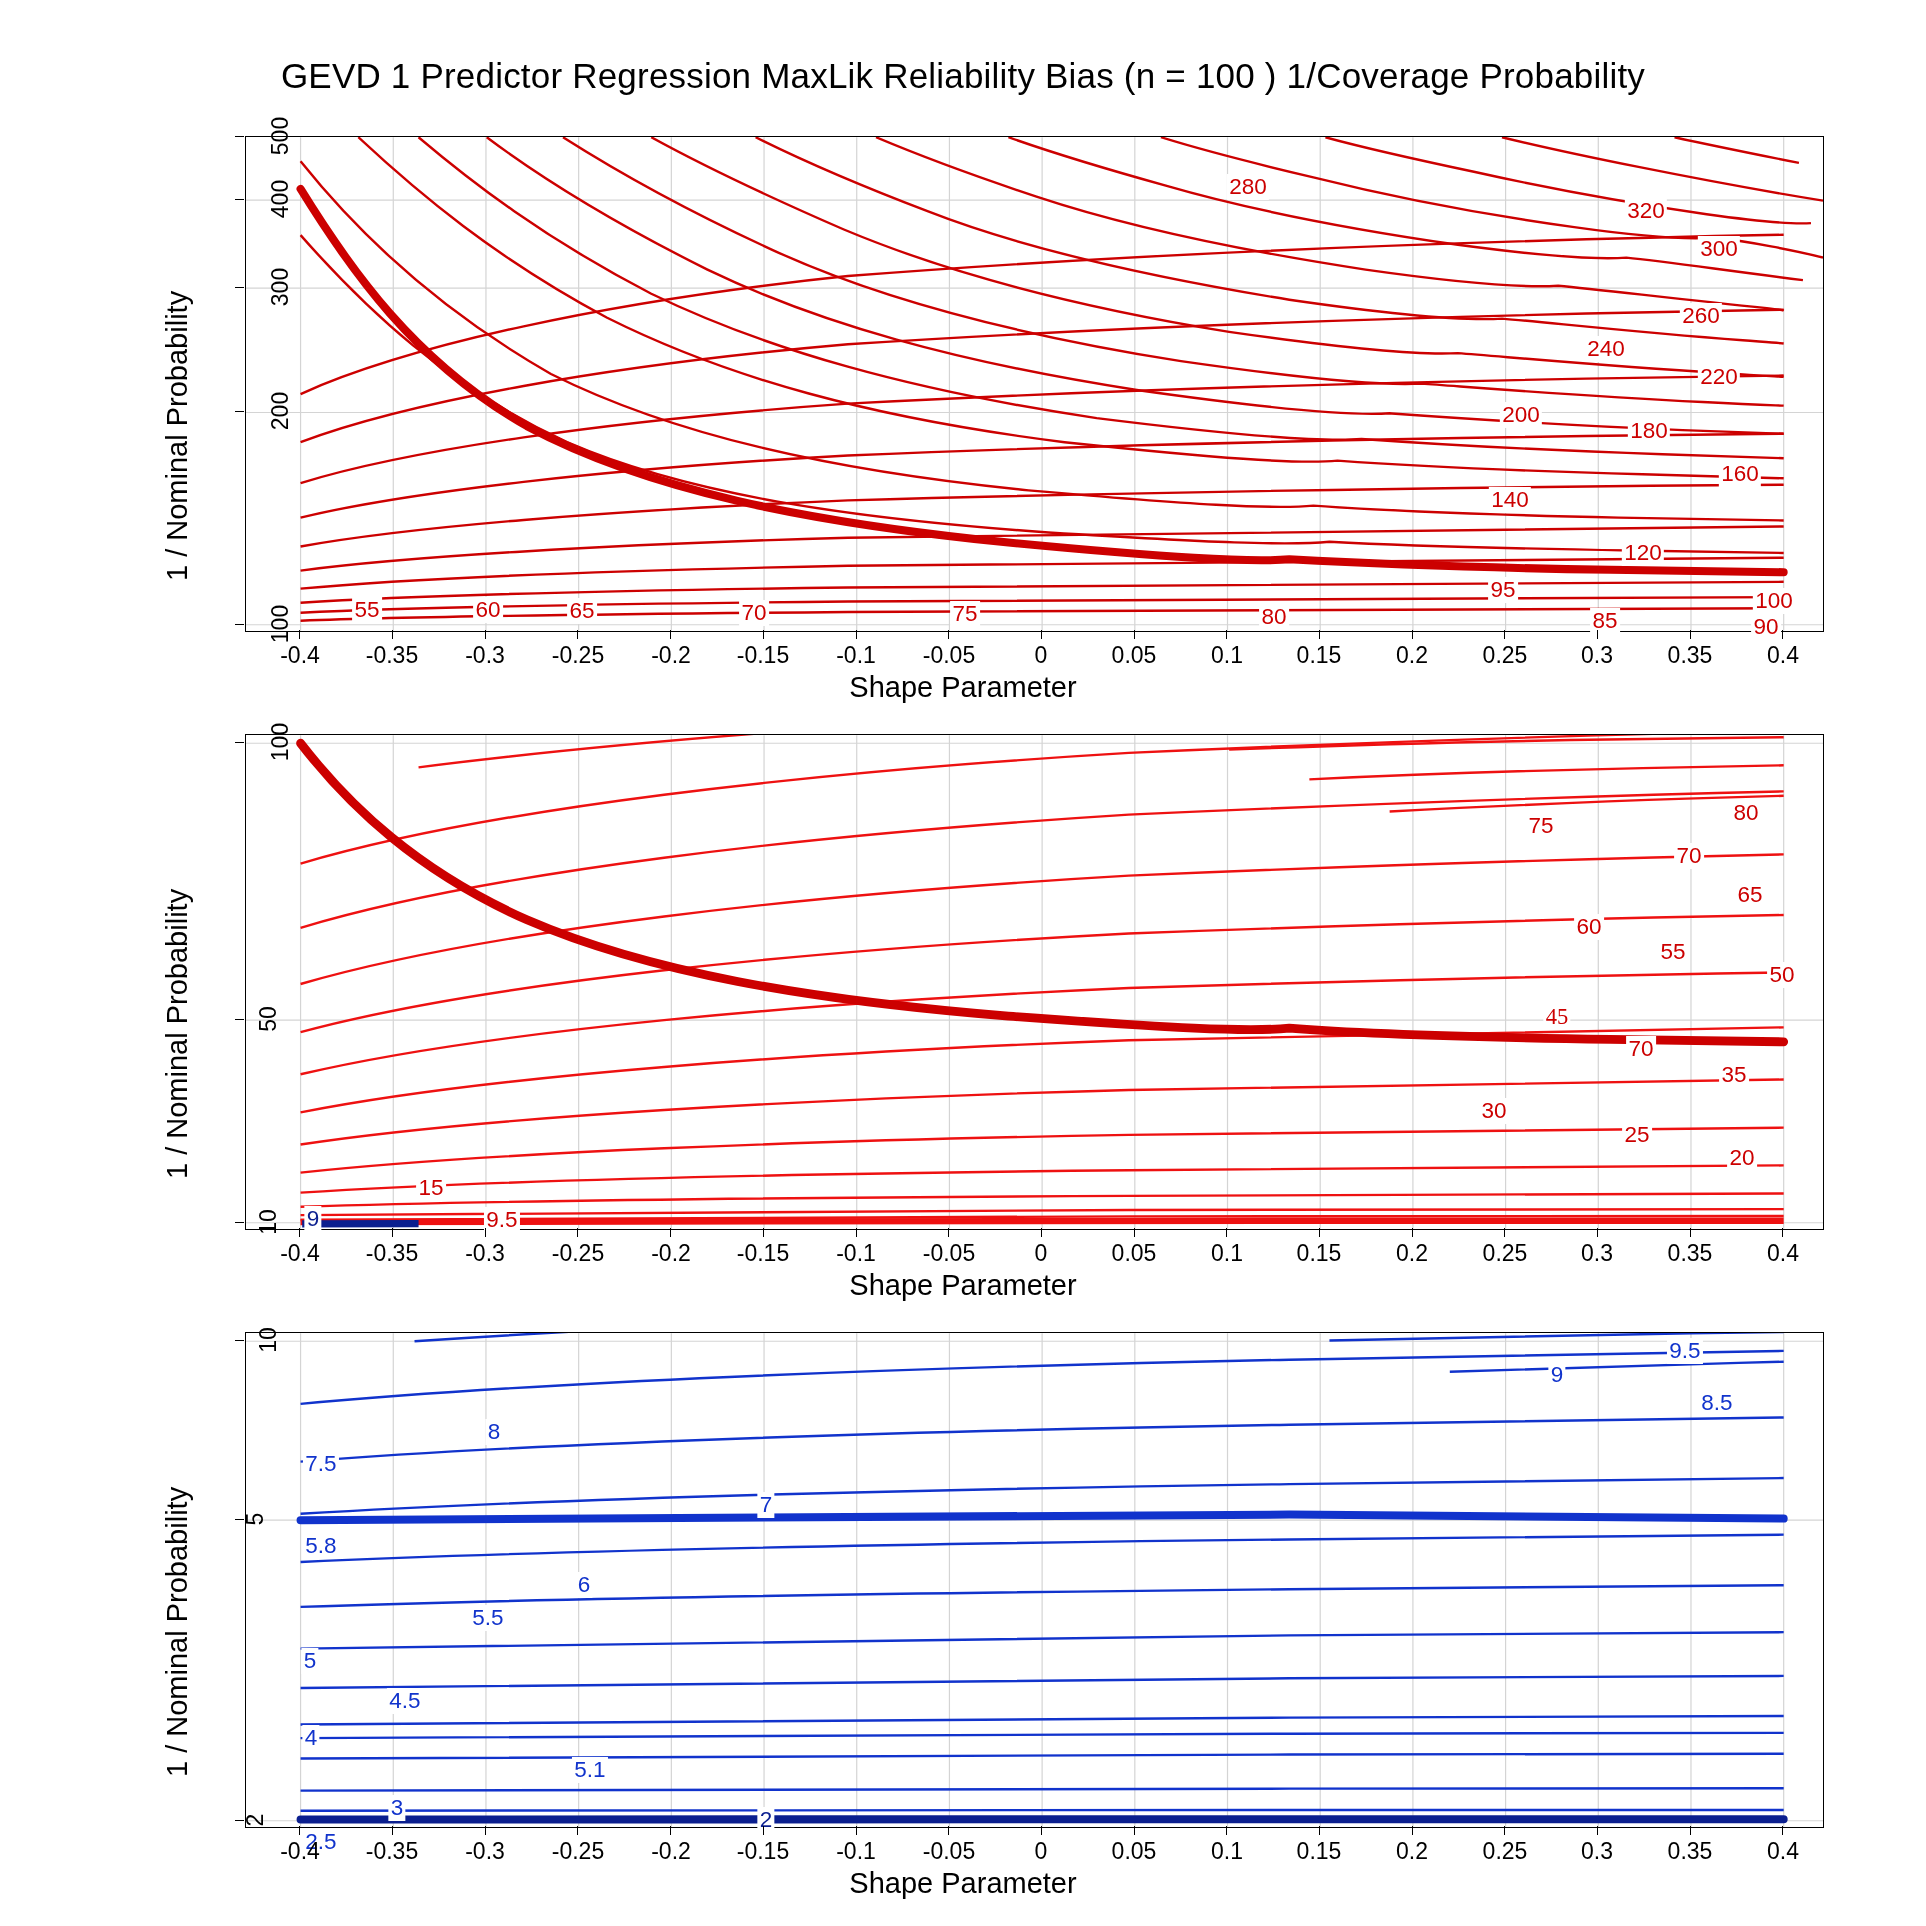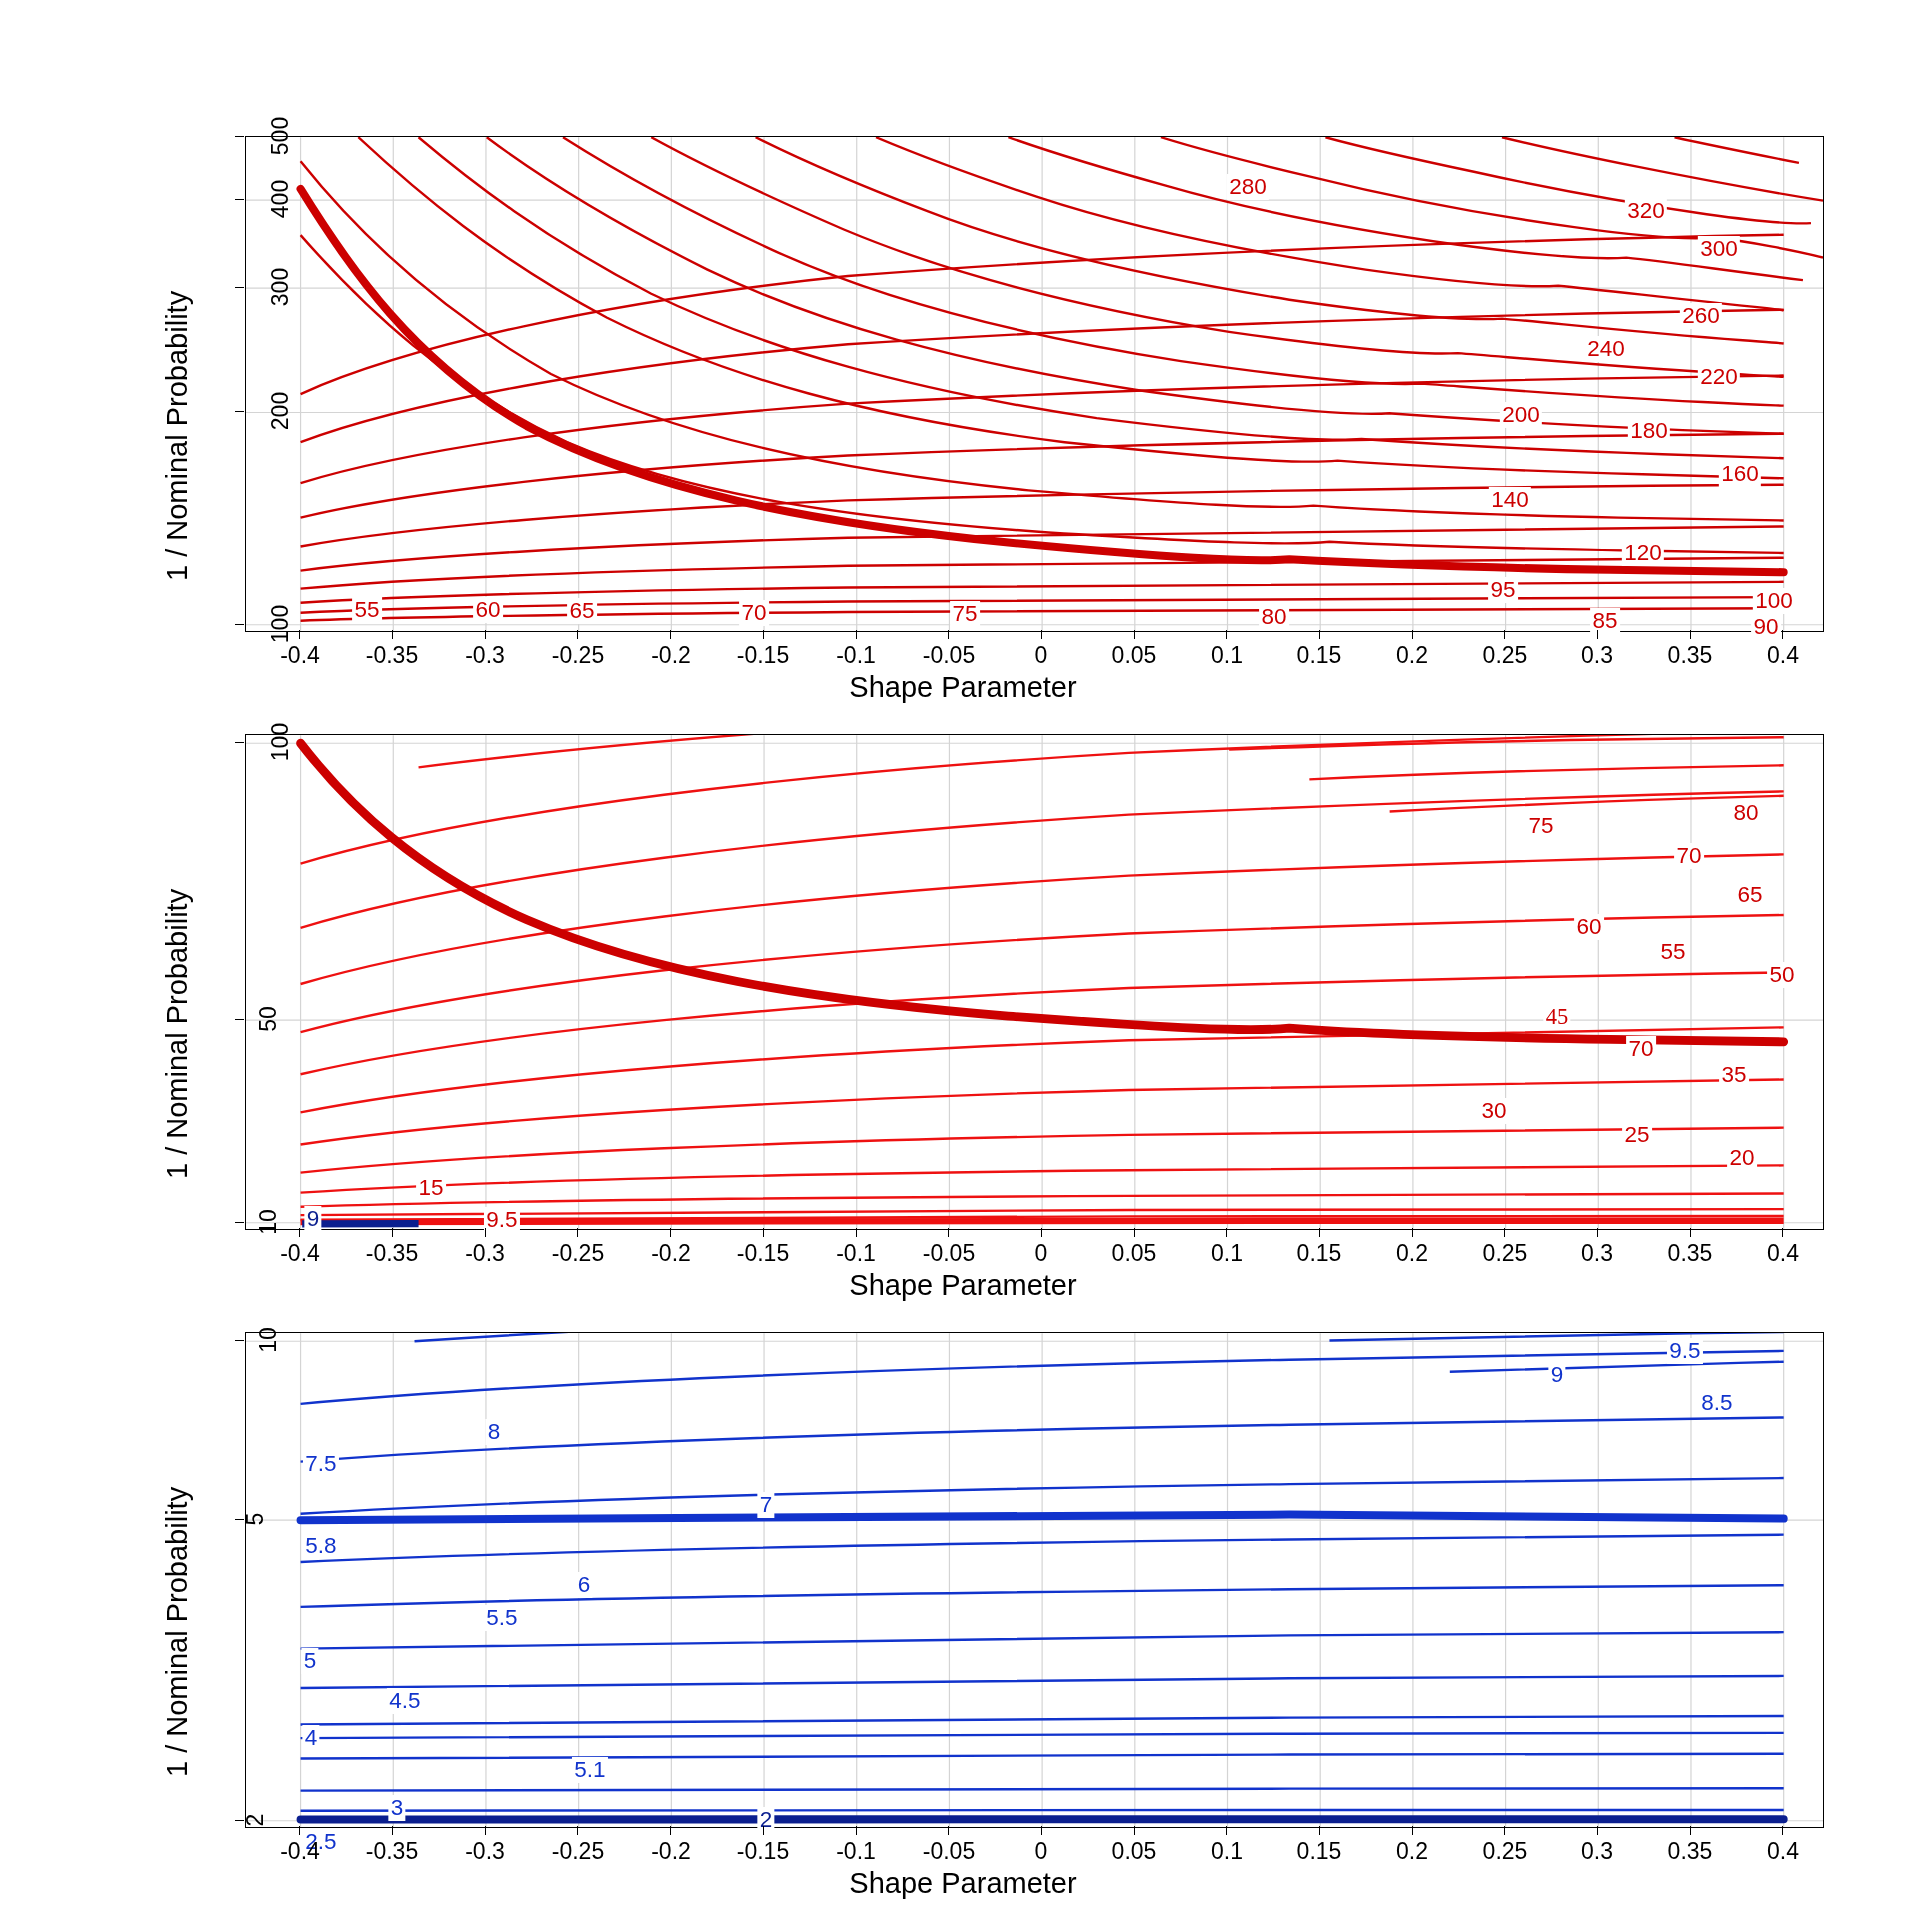--- a/index.html
+++ b/index.html
@@ -22,20 +22,21 @@
   .clabel{position:absolute;font-size:22.5px;transform:translate(-50%,-50%);background:#fff;padding:0 2.4px;white-space:nowrap;}
   .clabel.red{color:#cc0000;}
   .clabel.blue{color:#1133cc;}
   .clabel.navy{color:#0b1f8f;}
 </style>
 </head>
 <body>
 
 <div class="page">
 
+  <div class="title">GEVD 1 Predictor Regression MaxLik Reliability Bias (n = 100 ) 1/Coverage Probability</div>
 
   <div class="panel" style="left:0;top:120px;width:1926px;height:574px;">
     <div class="plotbox" style="left:245px;top:16px;width:1577px;height:494px;">
       <svg width="1577" height="494" viewBox="0 0 3930 1230">
 
         <g stroke="#d4d4d4" stroke-width="3">
           <line x1="136" y1="0" x2="136" y2="1230"></line>
           <line x1="367" y1="0" x2="367" y2="1230"></line>
           <line x1="598" y1="0" x2="598" y2="1230"></line>
           <line x1="829" y1="0" x2="829" y2="1230"></line>
@@ -341,21 +342,21 @@
     </div>
 
     <div class="clabel blue" style="left:1685px;top:35px;">9.5</div>
     <div class="clabel blue" style="left:1557px;top:59px;">9</div>
     <div class="clabel blue" style="left:1717px;top:87px;">8.5</div>
     <div class="clabel blue" style="left:494px;top:116px;">8</div>
     <div class="clabel blue" style="left:321px;top:148px;">7.5</div>
     <div class="clabel blue" style="left:766px;top:189px;">7</div>
     <div class="clabel blue" style="left:321px;top:230px;">5.8</div>
     <div class="clabel blue" style="left:584px;top:269px;">6</div>
-    <div class="clabel blue" style="left:502px;top:302px;">5.5</div>
+    <div class="clabel blue" style="left:488px;top:302px;">5.5</div>
     <div class="clabel blue" style="left:310px;top:345px;">5</div>
     <div class="clabel blue" style="left:405px;top:385px;">4.5</div>
     <div class="clabel blue" style="left:311px;top:422px;">4</div>
     <div class="clabel blue" style="left:590px;top:454px;">5.1</div>
     <div class="clabel blue" style="left:397px;top:492px;">3</div>
     <div class="clabel blue" style="left:321px;top:526px;">2.5</div>
     <div class="clabel navy" style="left:766px;top:504px;">2</div>
 
     <div class="tick y" style="left:235px;top:504px;"></div>
     <div class="tick y" style="left:235px;top:203px;"></div>

